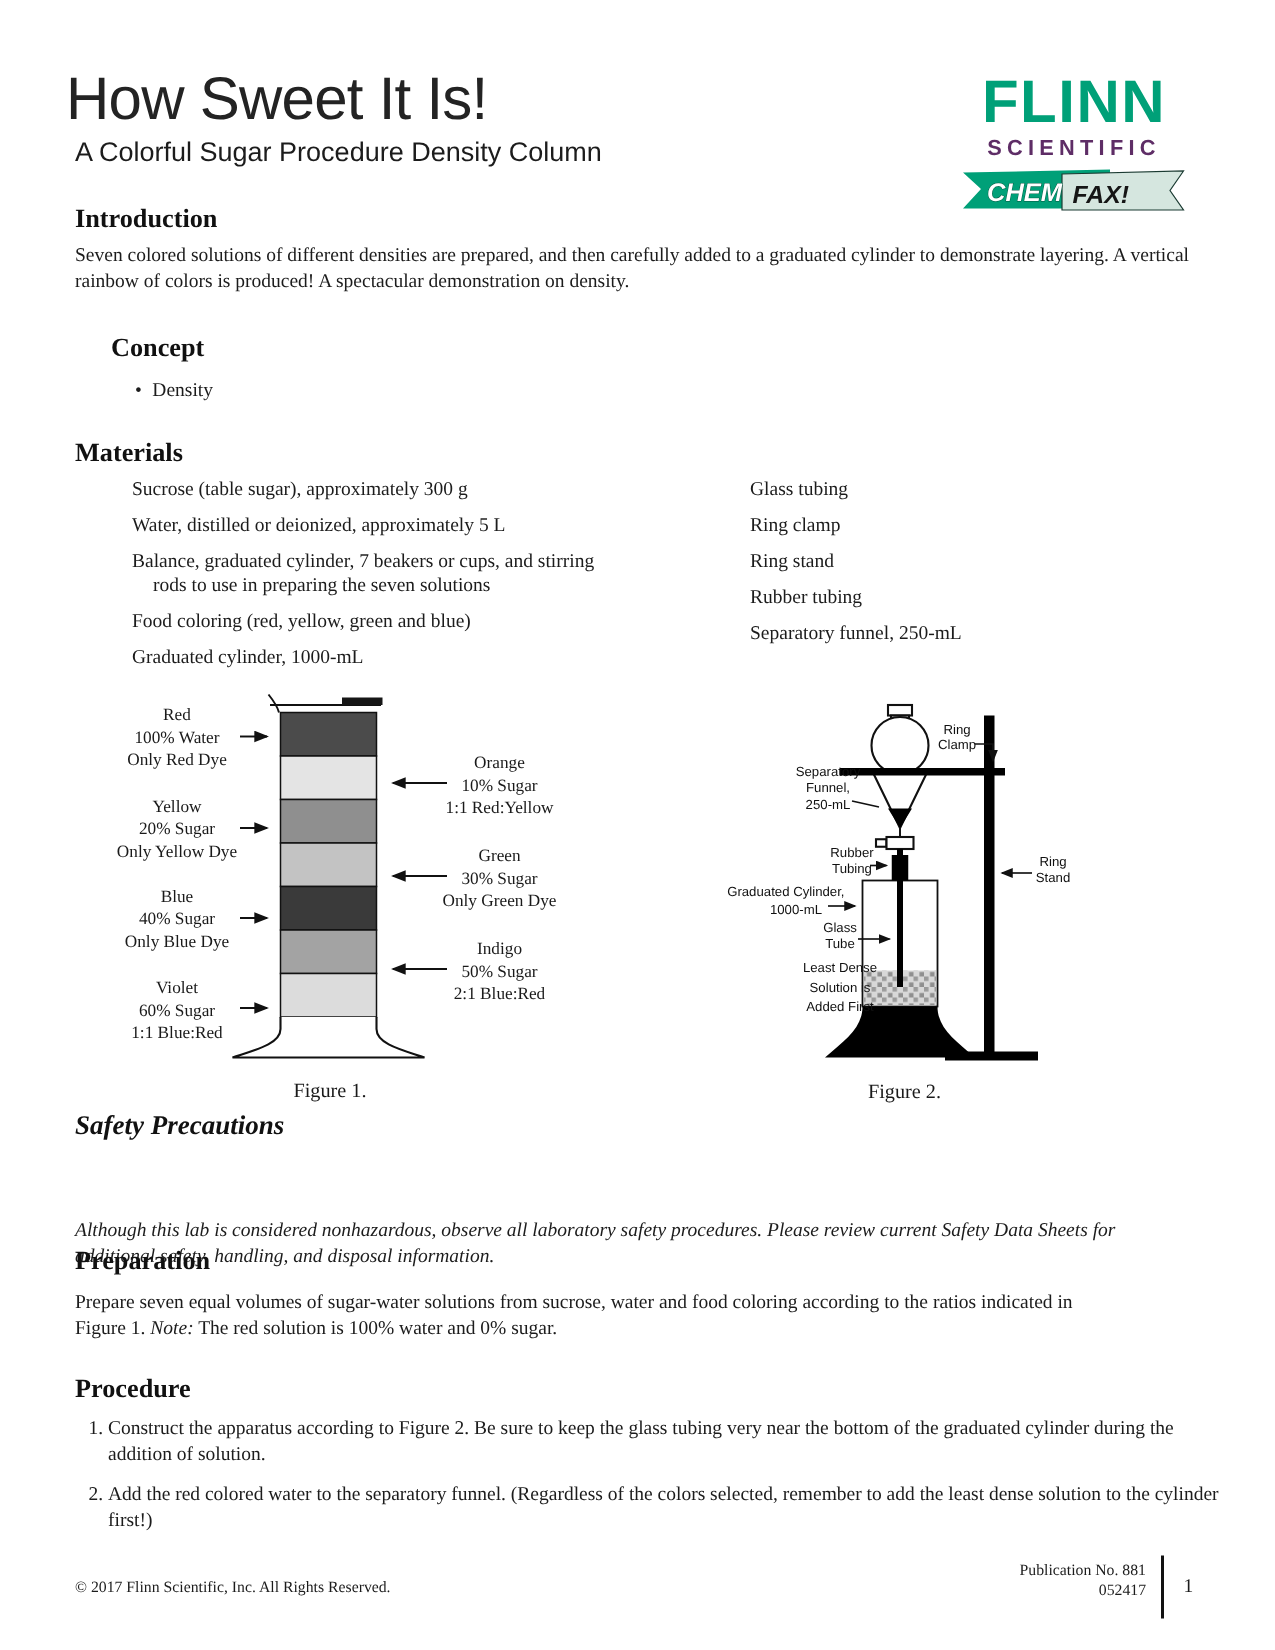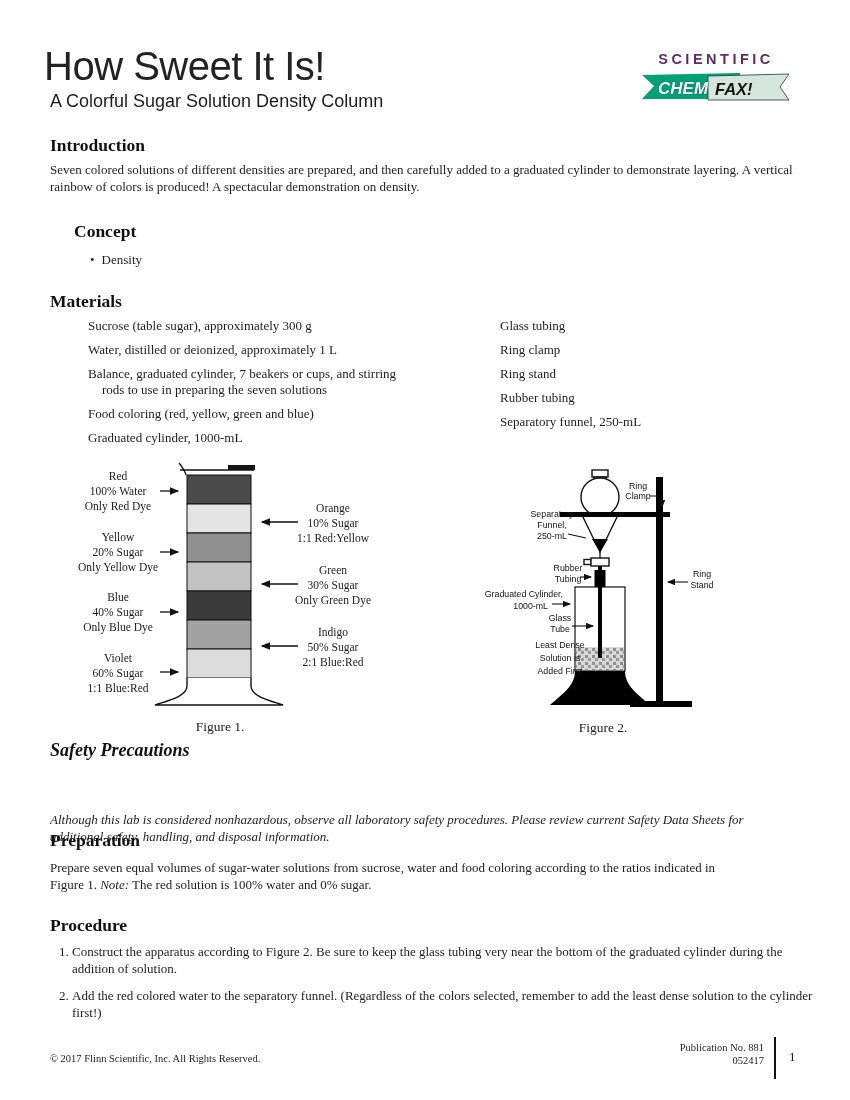--- a/index.html
+++ b/index.html
@@ -48,23 +48,24 @@
   .foot-pub{position:absolute;right:86px;top:1041px;font-size:10.5px;line-height:13px;text-align:right;}
   .foot-div{position:absolute;left:774px;top:1037px;width:1.5px;height:42px;background:#111;}
   .foot-page{position:absolute;left:789px;top:1049px;font-size:13px;}
 </style>
 </head>
 <body>
 
 <div class="page">
 
   <h1 class="title">How Sweet It Is!</h1>
-  <div class="subtitle">A Colorful Sugar Solution Density Column</div>
+  <div class="subtitle">A Colorful Sugar Procedure Density Column</div>
 
   <div class="logo">
+    <div class="logo-brand">FLINN</div>
     <div class="logo-sub">SCIENTIFIC</div>
     <div class="badge">
       <svg width="152" height="30" viewBox="0 0 152 30">
         <polygon points="2,4 100,2 100,28 2,28 14,15" fill="#00A078"></polygon>
         <polygon points="68,5 149,3 140,16 149,29 68,29" fill="#D5E6DF" stroke="#1b3b32" stroke-width="0.8"></polygon>
         <text x="18" y="23" font-family="Liberation Sans, sans-serif" font-weight="bold" font-style="italic" font-size="17" fill="#ffffff" stroke="#00553e" stroke-width="0.6" paint-order="stroke">CHEM</text>
         <text x="75" y="24" font-family="Liberation Sans, sans-serif" font-weight="bold" font-style="italic" font-size="16.5" fill="#151515">FAX!</text>
       </svg>
     </div>
   </div>
@@ -73,21 +74,21 @@
   <p class="body-p" style="top:162px;width:778px;">Seven colored solutions of different densities are prepared, and then carefully added to a graduated cylinder to demonstrate layering. A vertical rainbow of colors is produced! A spectacular demonstration on density.</p>
 
   <h2 class="h2" style="top:221px;margin-left:24px;">Concept</h2>
   <div class="bullet-row">
     <span class="dot">•</span><span>Density</span>
   </div>
 
   <h2 class="h2" style="top:291px;">Materials</h2>
   <ul class="mat-list mat-left">
     <li>Sucrose (table sugar), approximately 300 g</li>
-    <li>Water, distilled or deionized, approximately 1 L</li>
+    <li>Water, distilled or deionized, approximately 5 L</li>
     <li>Balance, graduated cylinder, 7 beakers or cups, and stirring rods to use in preparing the seven solutions</li>
     <li>Food coloring (red, yellow, green and blue)</li>
     <li>Graduated cylinder, 1000-mL</li>
   </ul>
   <ul class="mat-list mat-right">
     <li>Glass tubing</li>
     <li>Ring clamp</li>
     <li>Ring stand</li>
     <li>Rubber tubing</li>
     <li>Separatory funnel, 250-mL</li>

